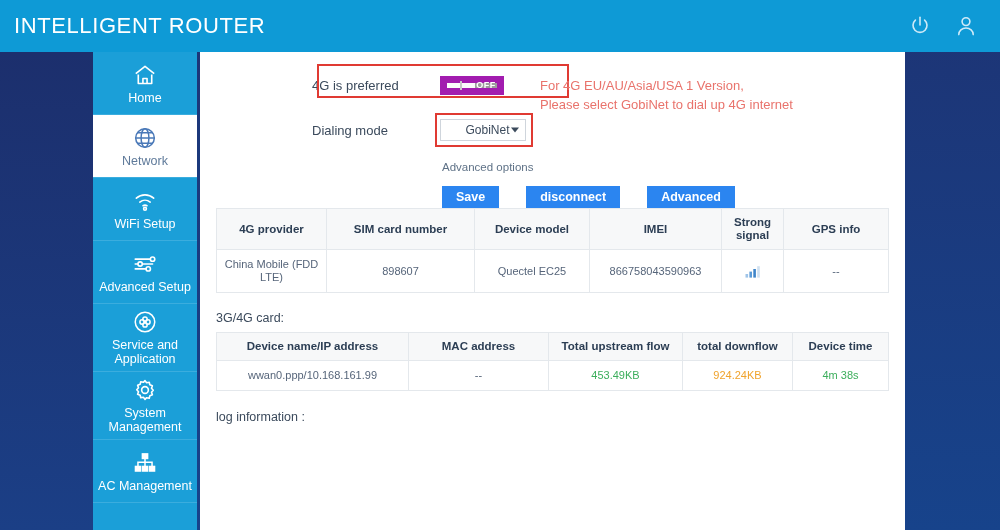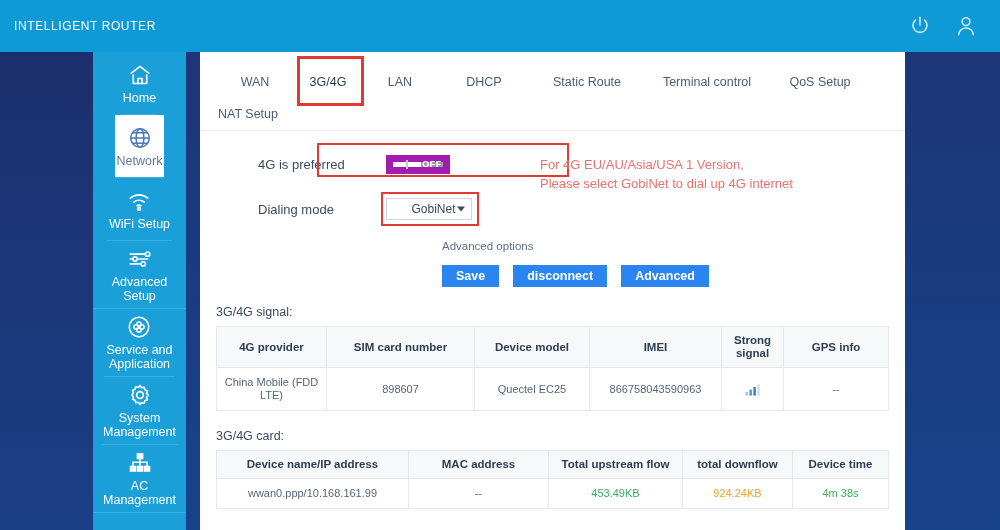--- a/index.html
+++ b/index.html
@@ -17,21 +17,21 @@
 
   
   .topbar {
     position: absolute; left: 0; top: 0;
     width: 1000px; height: 52px;
     background: #0e9ad6;
     display: flex; align-items: center;
   }
   .brand {
     color: #ffffff;
-    font-size: 12px;
+    font-size: 22px;
     letter-spacing: 0.6px;
     padding-left: 14px;
     font-weight: 400;
     white-space: nowrap;
   }
   .topbar-icons {
     margin-left: auto;
     display: flex; align-items: center;
     gap: 22px;
     padding-right: 22px;
@@ -41,23 +41,23 @@
   
   .rail {
     position: absolute; left: 0; top: 52px;
     width: 93px; height: 478px;
     background: linear-gradient(180deg,#1c2f6d 0%,#1b3f86 100%);
   }
 
   
   .sidebar {
     position: absolute; left: 93px; top: 52px;
-    width: 93px; height: 478px;
+    width: 104px; height: 478px;
     background: #1b9fd8;
-    display: flex; flex-direction: column; align-items: center;
+    display: flex; flex-direction: column;
   }
   .side-item {
     flex: 0 0 auto;
     min-height: 63px;
     border-bottom: 1px solid #3badde;
     display: flex; flex-direction: column;
     align-items: center; justify-content: center;
     color: #ffffff;
     font-size: 12.5px;
     text-align: center;
@@ -117,21 +117,21 @@
   }
   .tabrow2 { padding-left: 18px; }
   .tabrow2 .tab { text-align: left; }
 
   
   .form-area { position: relative; padding: 16px 0 0 0; }
 
   .row {
     display: flex; align-items: center;
     height: 34px;
-    margin-left: 58px;
+    margin-left: 112px;
   }
   .row-label {
     font-size: 13px; color: #3b4a5c;
     width: 120px;
   }
   .rowbox {
     position: absolute;
     left: 117px; top: 12px;
     width: 252px; height: 34px;
     border: 2px solid #e03a32;
@@ -206,21 +206,21 @@
 
   .adv {
     margin-left: 242px;
     margin-top: 14px;
     font-size: 11.5px;
     color: #5f7287;
     cursor: pointer;
   }
 
   .btnrow {
-    display: flex; gap: 14px;
+    display: flex; gap: 27px;
     margin-left: 242px; margin-top: 13px;
   }
   .btn {
     background: #2b85f0;
     color: #ffffff;
     font-size: 12.5px;
     font-weight: bold;
     border: none;
     height: 22px;
     padding: 0 14px;
@@ -374,34 +374,20 @@
           <rect x="16.2" y="15.2" width="4.6" height="4.2" fill="#ffffff"></rect>
           <path d="M12 7.8v3.6M5.5 15.2v-3.8h13v3.8M12 11.4v3.8"></path>
         </svg>
       </span>
       <span class="side-label">AC Management</span>
     </div>
   </div>
 
   <div class="panel">
 
-    <div class="tabs">
-      <div class="tabrow">
-        <div class="tab w1">WAN</div>
-        <div class="tab w2 sel">3G/4G</div>
-        <div class="tab w3">LAN</div>
-        <div class="tab w4">DHCP</div>
-        <div class="tab w5">Static Route</div>
-        <div class="tab w6">Terminal control</div>
-        <div class="tab w7">QoS Setup</div>
-      </div>
-      <div class="tabrow tabrow2">
-        <div class="tab w1">NAT Setup</div>
-      </div>
-    </div>
 
     <div class="form-area">
 
       <div class="rowbox"></div>
 
       <div class="row">
         <div class="row-label">4G is preferred</div>
         <div class="toggle">
           <span class="knob">
               <i></i>
@@ -427,21 +413,20 @@
       <div class="adv">Advanced options</div>
 
       <div class="btnrow">
         <button class="btn">Save</button>
         <button class="btn">disconnect</button>
         <button class="btn">Advanced</button>
       </div>
     </div>
 
     <div class="sect">
-      <div class="sect-title">3G/4G signal:</div>
       <table>
         <colgroup>
           <col style="width:110px">
             <col style="width:148px">
             <col style="width:115px">
           <col style="width:132px">
             <col style="width:62px">
             <col style="width:105px">
         </colgroup>
         <thead>

